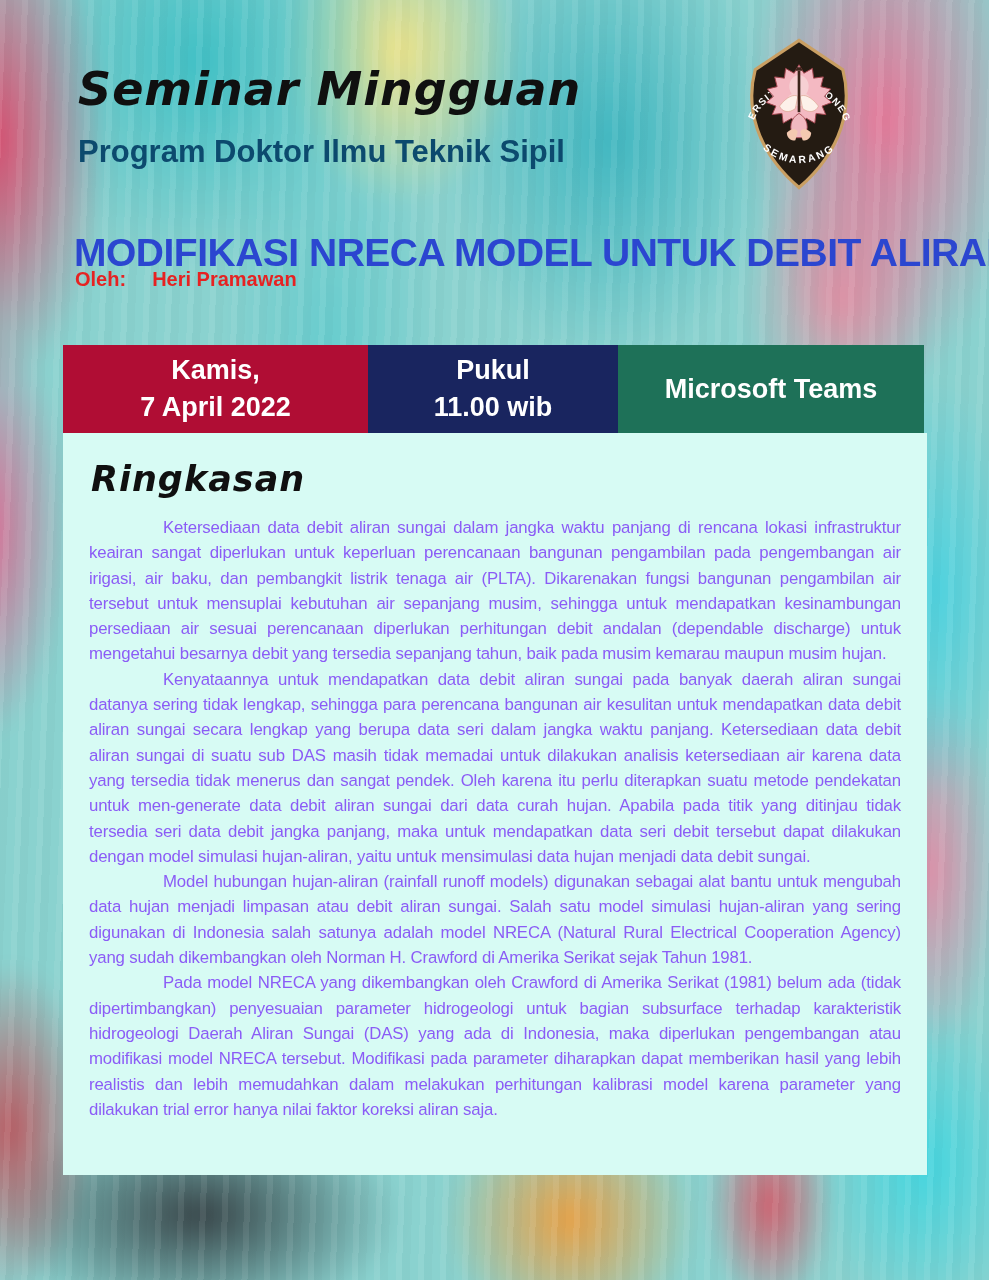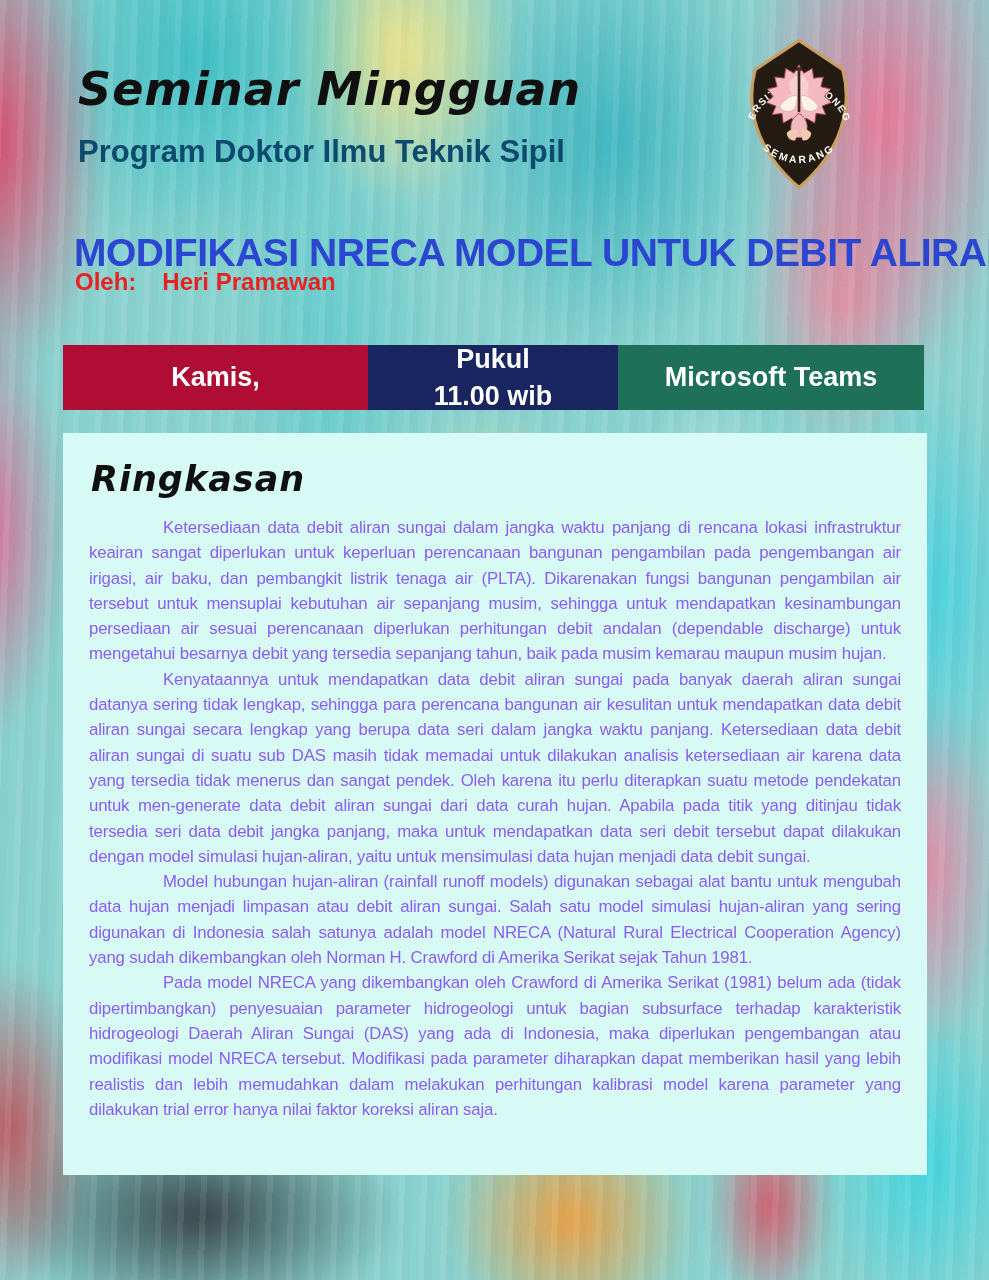--- a/index.html
+++ b/index.html
@@ -77,31 +77,31 @@
     width: 880px;
     font-size: 39px;
     font-weight: bold;
     letter-spacing: -0.5px;
     color: var(--title-color, #2B46D0);
     white-space: nowrap;
   }
   .presenter-line {
     position: absolute;
     left: 75px; top: 268px;
-    font-size: 24px;
+    font-size: 20px;
     font-weight: bold;
     color: var(--presenter-color, #E62222);
   }
   .presenter-line .name { margin-left: 26px; }
 
   
   .info-bar {
     position: absolute;
     left: 63px; top: 345px;
-    width: 861px; height: 65px;
+    width: 861px; height: 88px;
     display: flex;
   }
   .info-box {
     height: 100%;
     display: flex;
     flex-direction: column;
     justify-content: center;
     align-items: center;
     color: #ffffff;
     font-weight: bold;
@@ -173,20 +173,21 @@
 </svg>
 
 <div class="seminar-title">MODIFIKASI NRECA MODEL UNTUK DEBIT ALIRAN SUNGAI</div>
 <div class="presenter-line">
   <span>Oleh:</span><span class="name">Heri Pramawan</span>
 </div>
 
 <div class="info-bar">
   <div class="info-box box-date">
     <div>Kamis,</div>
+    <div>7 April 2022</div>
   </div>
   <div class="info-box box-time">
     <div>Pukul</div>
     <div>11.00 wib</div>
   </div>
   <div class="info-box box-platform">
     <div>Microsoft Teams</div>
   </div>
 </div>
 

